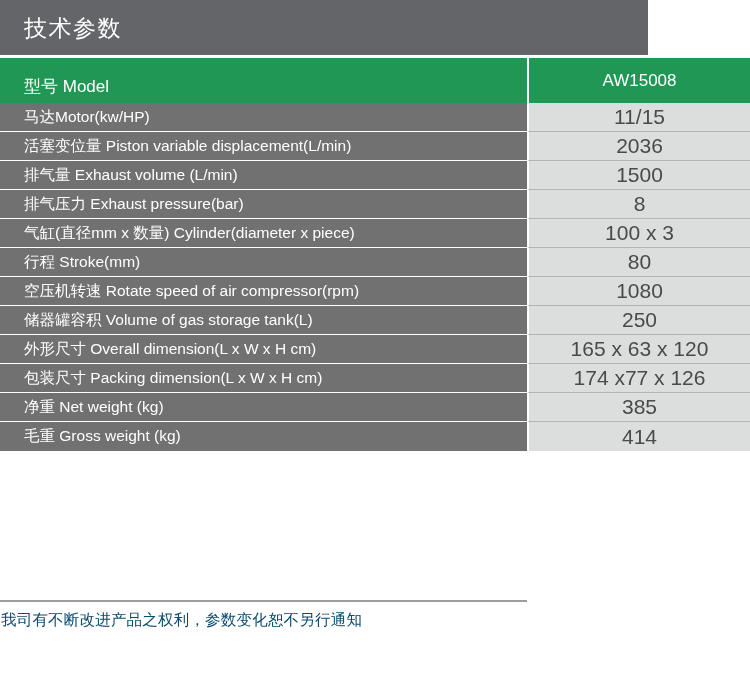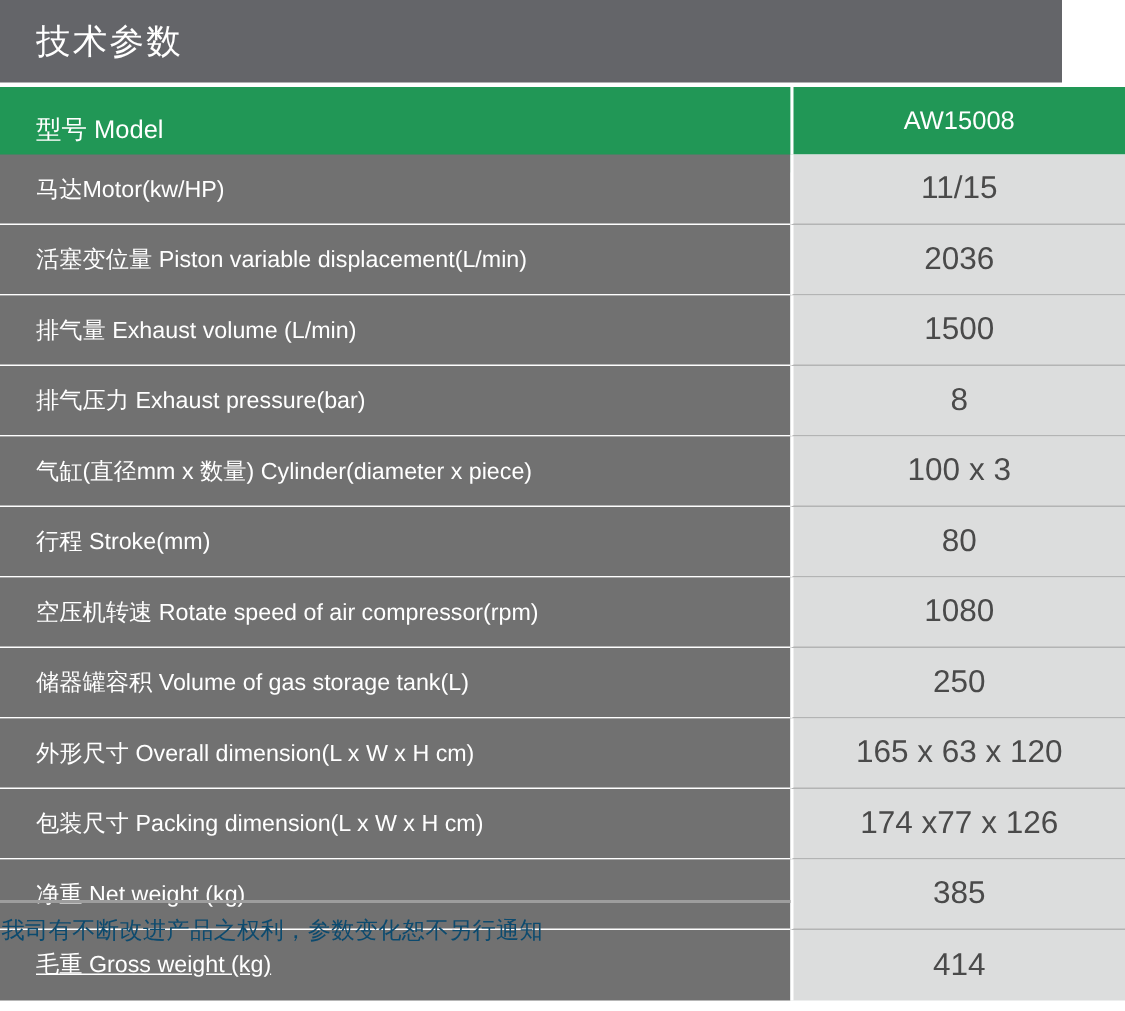--- a/index.html
+++ b/index.html
@@ -14,21 +14,21 @@
     font-family: "Liberation Sans", "DejaVu Sans", sans-serif;
     overflow: hidden;
     position: relative;
   }
 
   
   .title-band {
     position: absolute;
     left: 0;
     top: 0;
-    width: 708px;
+    width: 648px;
     height: 55px;
     background: #646569;
   }
   .title-band .title-text {
     position: absolute;
     left: 24px;
     top: 50%;
     transform: translateY(-50%);
     color: #ffffff;
     font-size: 23px;
@@ -39,21 +39,21 @@
   
   .spec-table {
     position: absolute;
     left: 0;
     top: 58px;
     width: 750px;
   }
   .spec-row {
     display: flex;
     width: 750px;
-    height: 47px;
+    height: 29px;
     align-items: stretch;
   }
   .spec-row .cell-label {
     width: 527px;
     background: #717171;
     color: #ffffff;
     font-size: 15.5px;
     display: flex;
     align-items: center;
     padding-left: 24px;
@@ -87,21 +87,21 @@
     font-size: 17px;
     border-bottom: none;
     height: 45px;
     text-align: center;
   }
   .spec-row.header-row {
     height: 45px;
   }
 
   
-  .spec-row:last-of-type .cell-label { border-bottom: none; text-decoration: underline; }
+  .spec-row:last-of-type .cell-label { border-bottom: none; }
   .spec-row:last-of-type .cell-value { border-bottom: none; }
 
   .table-bottom-rule {
     position: absolute;
     left: 0;
     top: 600px;
     width: 527px;
     height: 2px;
     background: #9d9d9d;
   }

